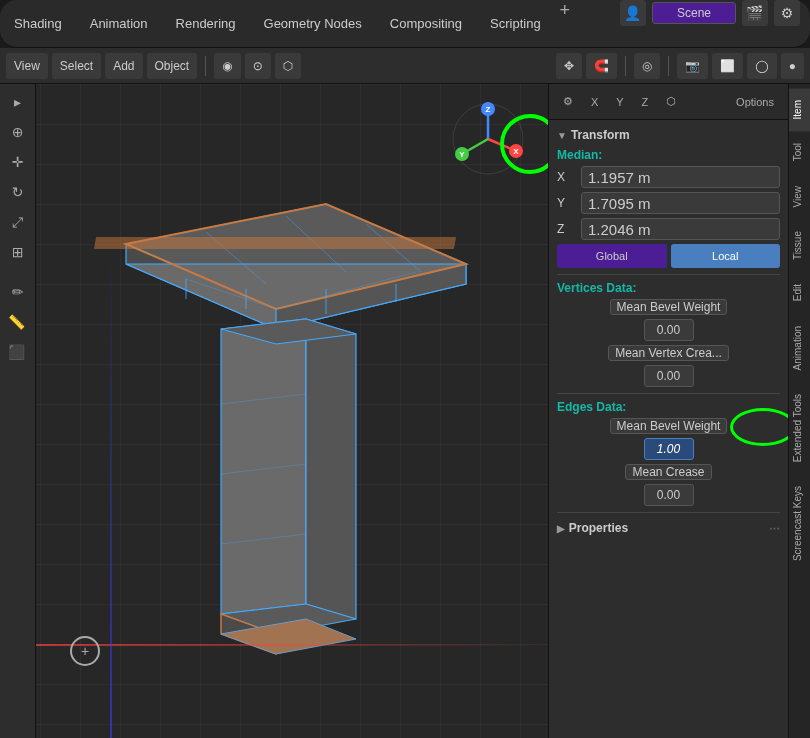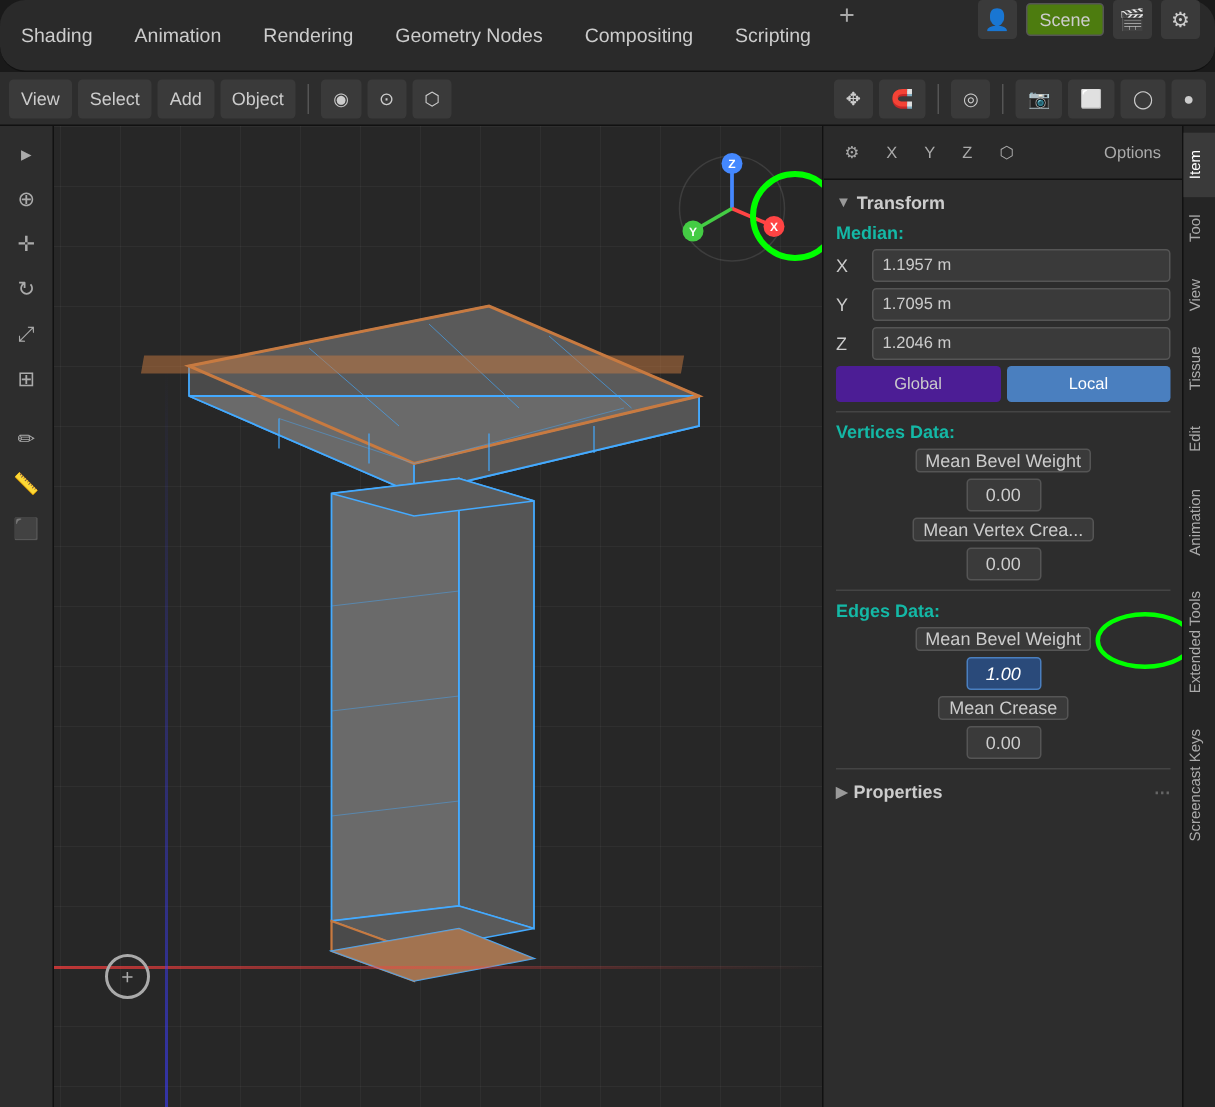--- a/index.html
+++ b/index.html
@@ -36,24 +36,24 @@
       cursor: pointer;
     }
     .menu-spacer { flex: 1; }
     .menu-right {
       display: flex;
       align-items: center;
       gap: 6px;
       padding-right: 10px;
     }
     .scene-selector {
-      background: #4d7c0f;
+      background: #4c1d95;
       border: 1px solid #555;
       color: #ccc;
-      padding: 3px 8px;
+      padding: 3px 24px;
       border-radius: 3px;
       font-size: 12px;
     }
     .icon-btn {
       width: 26px;
       height: 26px;
       background: #3a3a3a;
       border-radius: 3px;
       display: flex;
       align-items: center;
@@ -273,21 +273,21 @@
       border-radius: 3px;
       color: #ccc;
       font-size: 12px;
       padding: 0 6px;
       display: flex;
       align-items: center;
       justify-content: space-between;
     }
     .prop-input-value {
       color: #ccc;
-      font-size: 11px;
+      font-size: 15px;
     }
 
     
     .btn-row {
       display: flex;
       padding: 2px 8px;
       gap: 4px;
     }
     .transform-btn {
       flex: 1;

